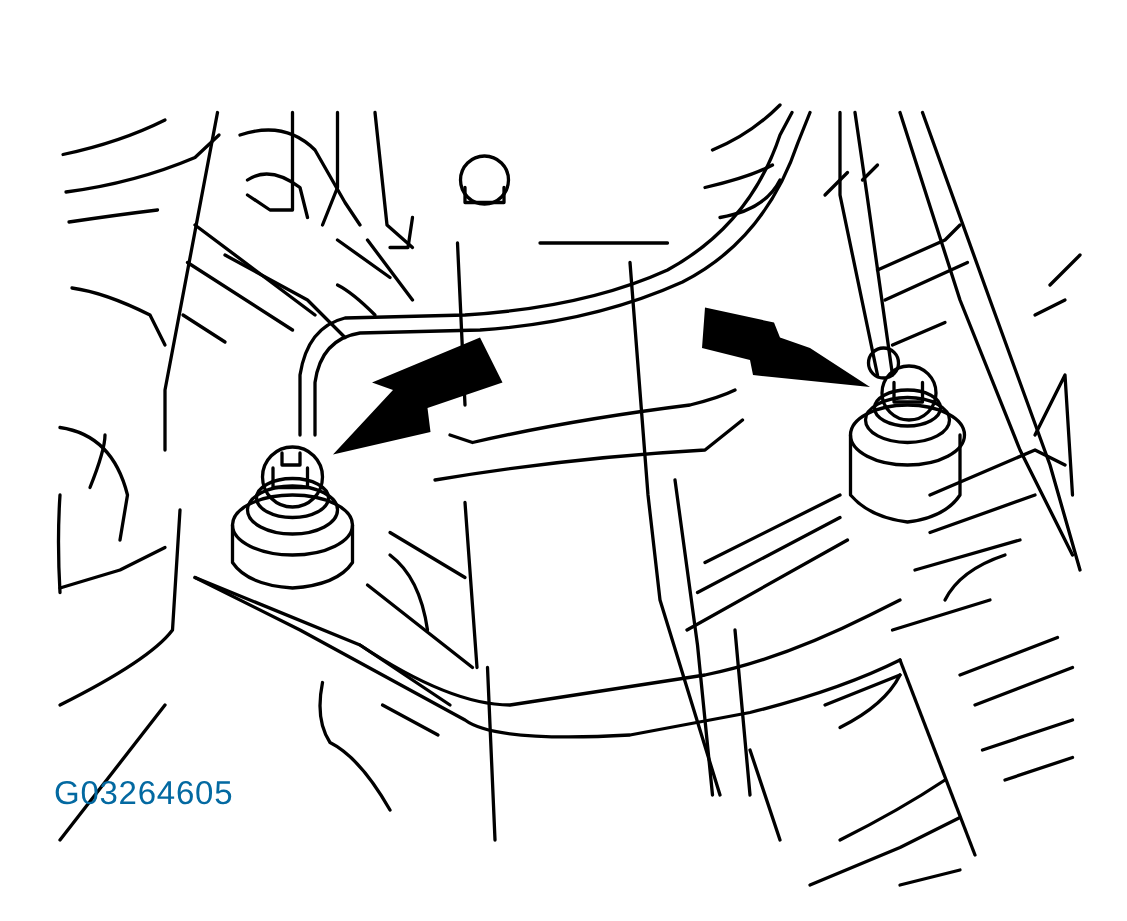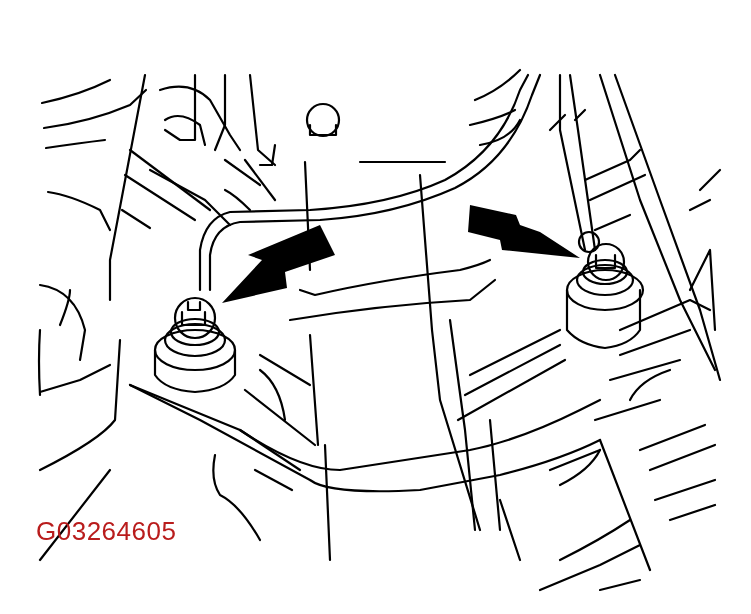--- a/index.html
+++ b/index.html
@@ -1,18 +1,18 @@
 <!DOCTYPE html>
 <html><head>
 <meta charset="utf-8">
 <style>
   html, body { margin:0; padding:0; background:#ffffff; }
   body { width:751px; height:614px; position:relative; overflow:hidden; font-family:"Liberation Sans", sans-serif; }
   #figure { position:absolute; left:0; top:0; width:751px; height:614px; }
-  #figure-id { position:absolute; left:36px; top:516px; font-size:26px; color:#b91c1c; letter-spacing:0.5px; font-family:"Liberation Sans", sans-serif; }
+  #figure-id { position:absolute; left:36px; top:516px; font-size:22px; color:#0369a1; letter-spacing:0.5px; font-family:"Liberation Sans", sans-serif; }
   svg path, svg line, svg ellipse, svg circle, svg polyline { vector-effect:non-scaling-stroke; }
 </style>
 </head>
 <body>
 
 <svg id="figure" viewBox="0 0 751 614" xmlns="http://www.w3.org/2000/svg">
   <g fill="none" stroke="#000" stroke-width="2.2" stroke-linecap="round" stroke-linejoin="round">
 
     <g>
       <path d="M42 103 Q80 95 110 80"></path>

